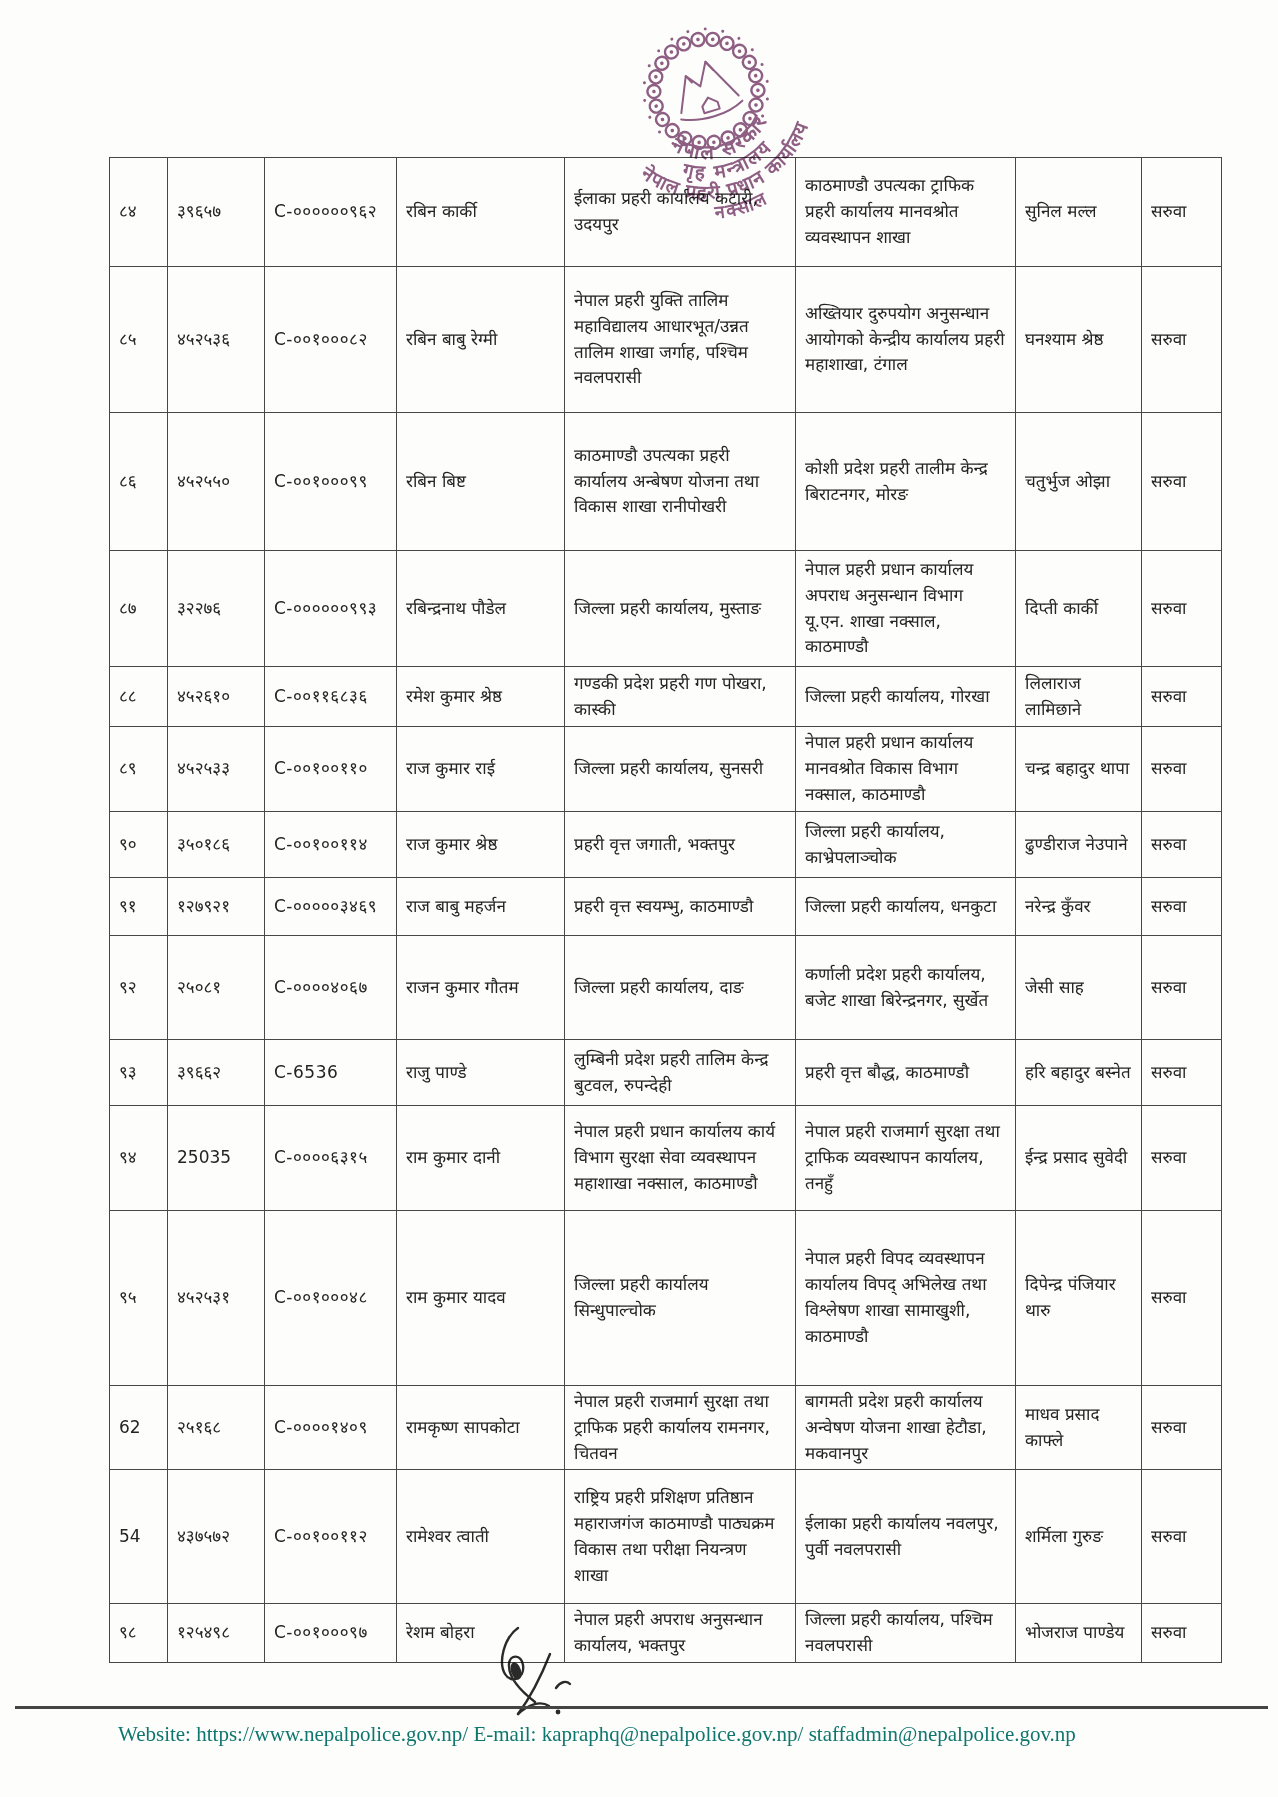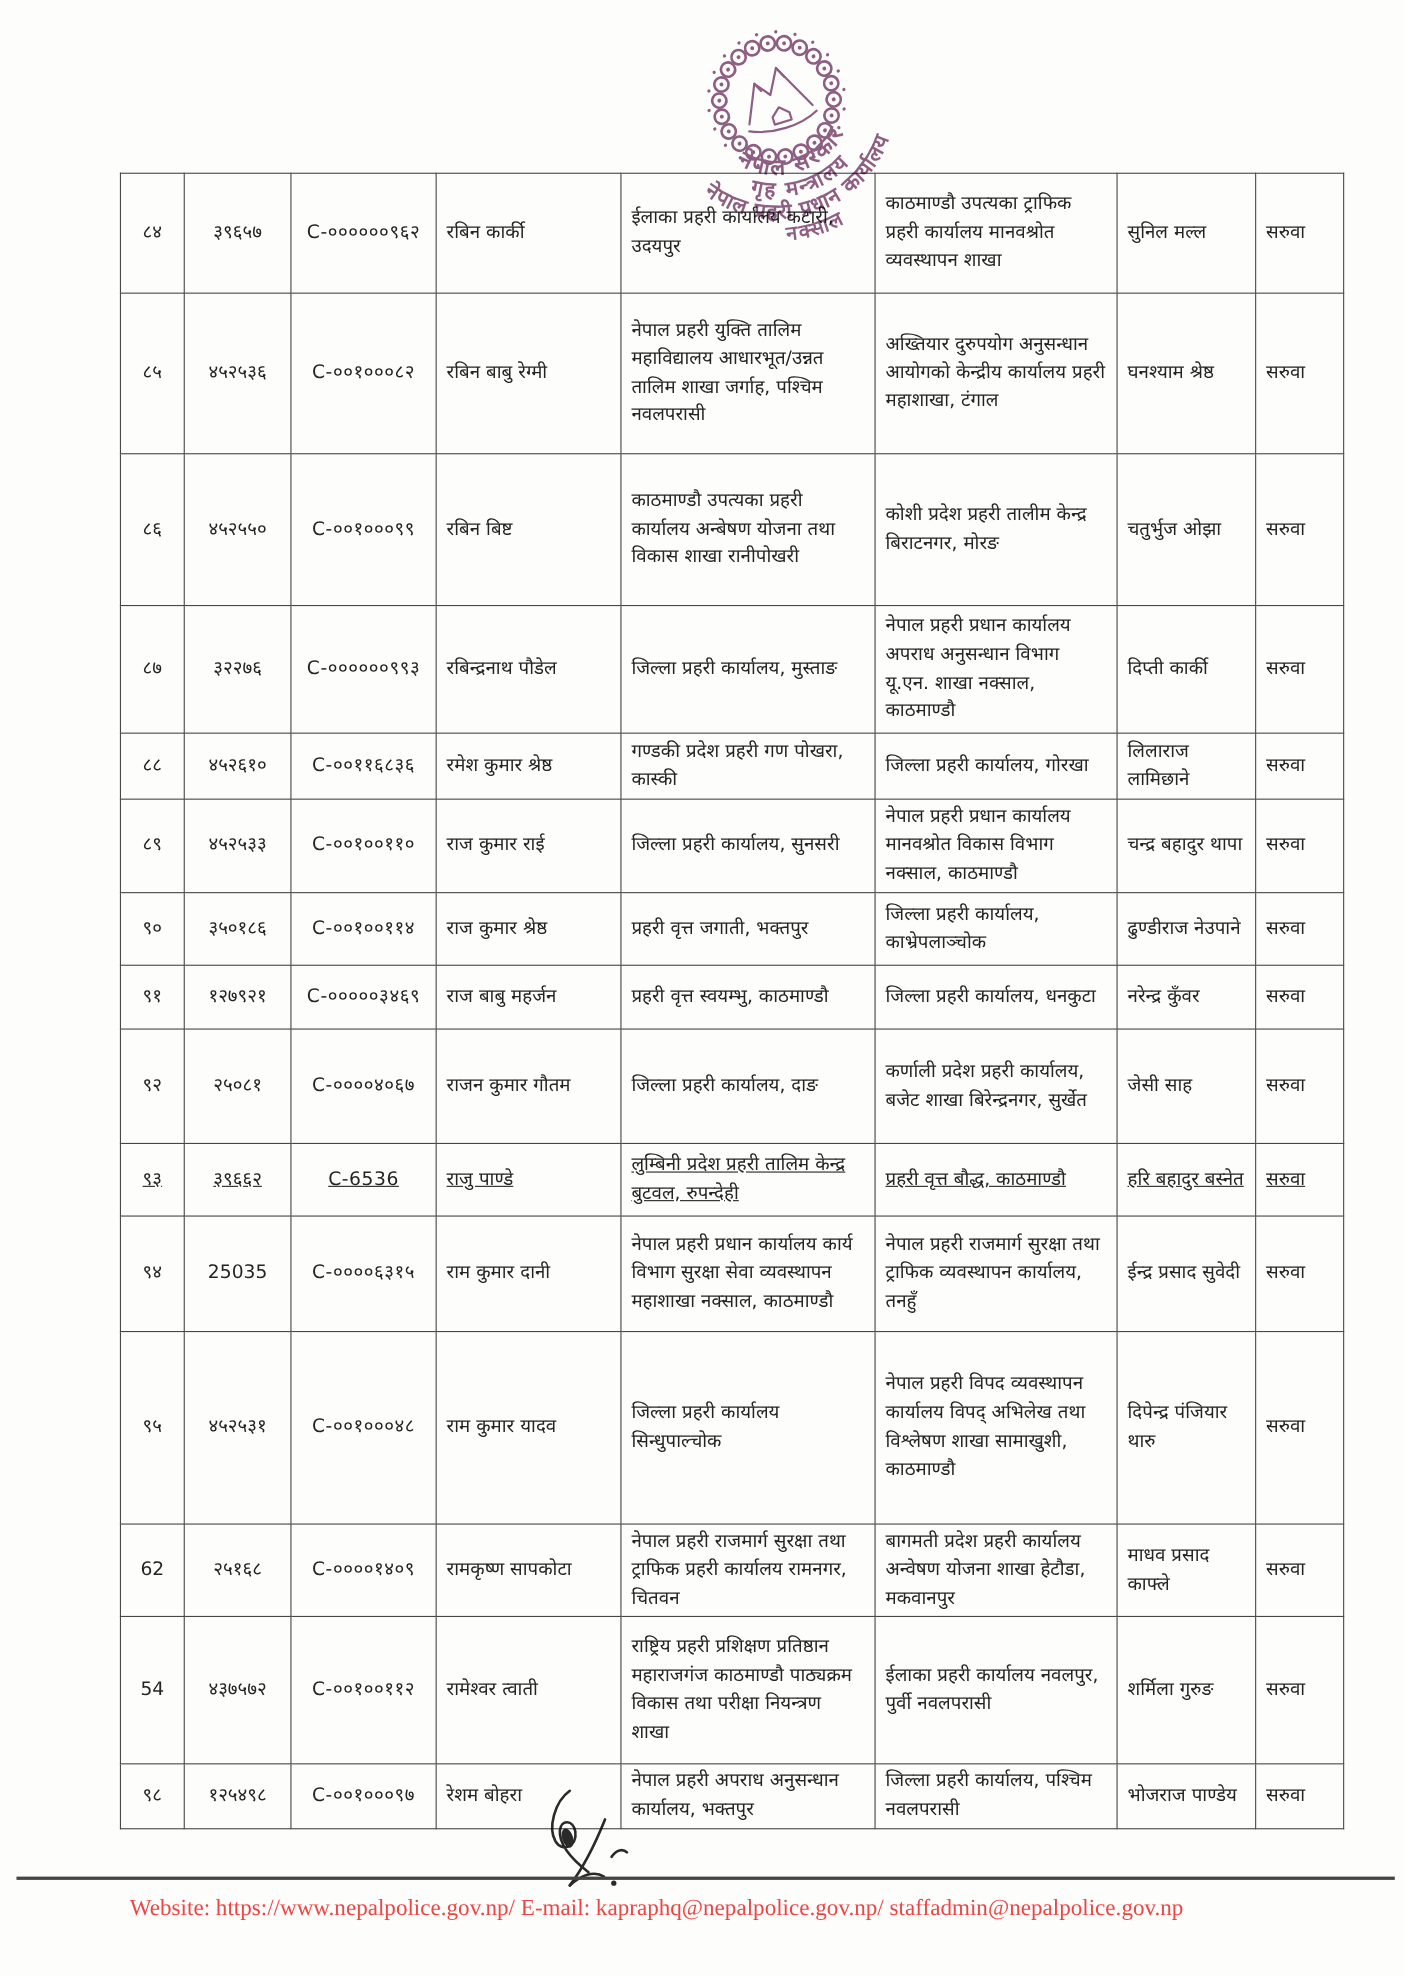--- a/index.html
+++ b/index.html
@@ -14,21 +14,21 @@
   table.transfer{
     position:absolute;left:109px;top:157px;width:1112px;
     border-collapse:collapse;table-layout:fixed;color:#242424;
   }
   table.transfer td{
     border:1px solid #474747;
     font-size:17px;line-height:1.52;
     padding:3px 9px;vertical-align:middle;
     word-wrap:break-word;
   }
-  td.c{text-align:center;padding:3px 4px;}
+  td.c{text-align:left;padding:3px 4px;}
   td.col-code_no{font-size:16px;letter-spacing:.5px;}
 
   
   .stamp{
     position:absolute;left:592px;top:18px;width:240px;height:232px;
     transform:rotate(-17deg);transform-origin:50% 40%;
     opacity:.85;mix-blend-mode:multiply;pointer-events:none;
   }
   .stamp text{font-weight:bold;font-family:"DejaVu Sans",sans-serif;}
 
@@ -36,21 +36,21 @@
   .signature{
     position:absolute;left:492px;top:1622px;width:110px;height:112px;
     mix-blend-mode:multiply;pointer-events:none;
   }
 
   
   .rule{position:absolute;left:15px;top:1706px;width:1253px;height:3px;background:#454545;}
   .footer{
     position:absolute;left:118px;top:1722px;width:1100px;
     font-family:"Liberation Serif","DejaVu Serif",serif;
-    font-size:21px;color:#ef4444;white-space:nowrap;
+    font-size:21px;color:#0f766e;white-space:nowrap;
   }
 </style>
 </head>
 <body>
 
 <div class="page">
 
   <table class="transfer">
     <colgroup>
       <col style="width:58px">
@@ -146,21 +146,21 @@
         <tr style="height: 104px;">
           <td class="cell col-sn c">९२</td>
           <td class="cell col-police_no c">२५०८१</td>
           <td class="cell col-code_no c">C-००००४०६७</td>
           <td class="cell col-name">राजन कुमार गौतम</td>
           <td class="cell col-current_office">जिल्ला प्रहरी कार्यालय, दाङ</td>
           <td class="cell col-new_office">कर्णाली प्रदेश प्रहरी कार्यालय, बजेट शाखा बिरेन्द्रनगर, सुर्खेत</td>
           <td class="cell col-replacement">जेसी साह</td>
           <td class="cell col-remark">सरुवा</td>
         </tr>
-        <tr style="height: 66px; text-decoration: underline;">
+        <tr style="height: 66px;">
           <td class="cell col-sn c">९३</td>
           <td class="cell col-police_no c">३९६६२</td>
           <td class="cell col-code_no c">C-6536</td>
           <td class="cell col-name">राजु पाण्डे</td>
           <td class="cell col-current_office">लुम्बिनी प्रदेश प्रहरी तालिम केन्द्र बुटवल, रुपन्देही</td>
           <td class="cell col-new_office">प्रहरी वृत्त बौद्ध, काठमाण्डौ</td>
           <td class="cell col-replacement">हरि बहादुर बस्नेत</td>
           <td class="cell col-remark">सरुवा</td>
         </tr>
         <tr style="height: 105px;">

